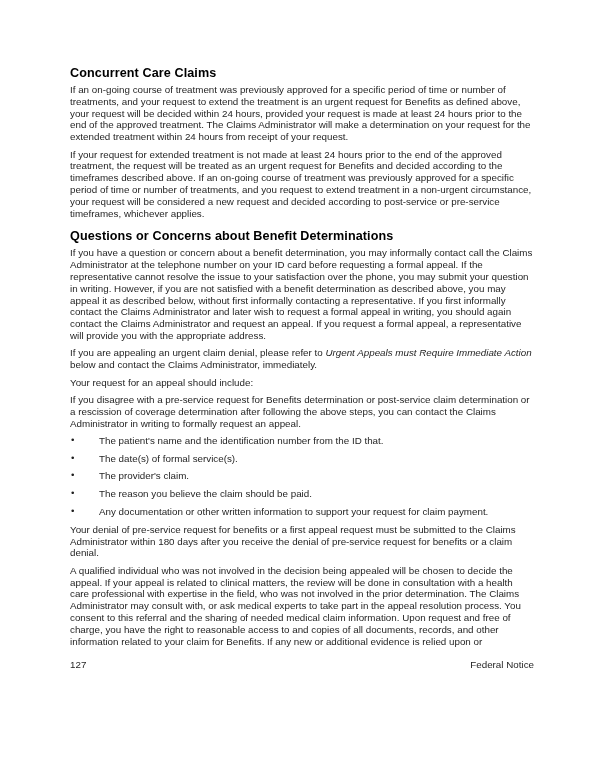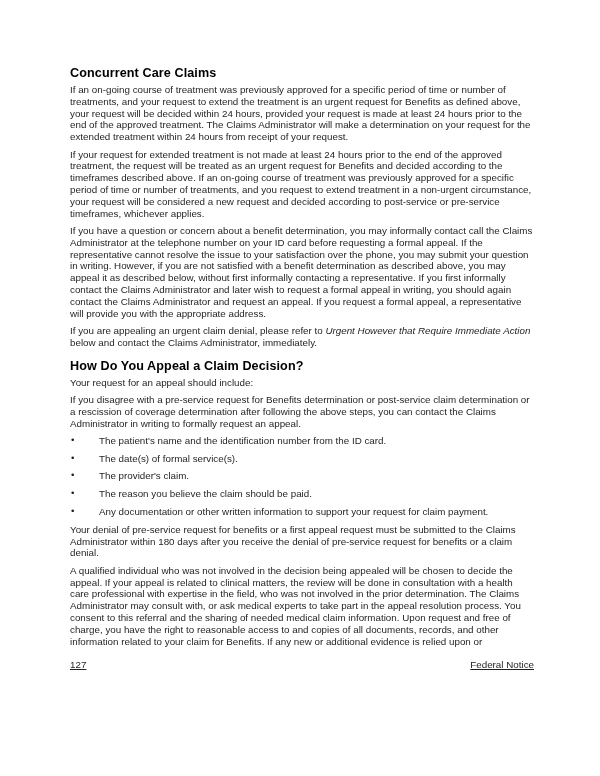--- a/index.html
+++ b/index.html
@@ -21,38 +21,38 @@
     letter-spacing:0.1px;
   }
   .doc h2:first-child { margin-top:0; }
   .doc p { margin:0 0 5.6px 0; }
   .doc em { font-style:italic; }
   .doc ul { list-style:none; margin:2px 0 5.6px 0; }
   .doc li { position:relative; padding-left:29px; margin-bottom:6px; }
   .doc li .marker { position:absolute; left:1px; top:-1px; }
   .footer {
     display:flex; justify-content:space-between; align-items:flex-start;
-    margin-top:12px; font-size:9.8px; color:#1f1f1f;text-decoration:underline;
+    margin-top:12px; font-size:9.8px; color:#1f1f1f;
   }
 </style>
 </head>
 <body>
 
 <div class="page">
   <div class="doc">
       <h2>Concurrent Care Claims</h2>
       <p><span>If an on-going course of treatment was previously approved for a specific period of time or number of treatments, and your request to extend the treatment is an urgent request for Benefits as defined above, your request will be decided within 24 hours, provided your request is made at least 24 hours prior to the end of the approved treatment. The Claims Administrator will make a determination on your request for the extended treatment within 24 hours from receipt of your request.</span></p>
       <p><span>If your request for extended treatment is not made at least 24 hours prior to the end of the approved treatment, the request will be treated as an urgent request for Benefits and decided according to the timeframes described above. If an on-going course of treatment was previously approved for a specific period of time or number of treatments, and you request to extend treatment in a non-urgent circumstance, your request will be considered a new request and decided according to post-service or pre-service timeframes, whichever applies.</span></p>
+      <h2>Questions or Concerns about Benefit Determinations</h2>
       <p><span>If you have a question or concern about a benefit determination, you may informally contact call the Claims Administrator at the telephone number on your ID card before requesting a formal appeal. If the representative cannot resolve the issue to your satisfaction over the phone, you may submit your question in writing. However, if you are not satisfied with a benefit determination as described above, you may appeal it as described below, without first informally contacting a representative. If you first informally contact the Claims Administrator and later wish to request a formal appeal in writing, you should again contact the Claims Administrator and request an appeal. If you request a formal appeal, a representative will provide you with the appropriate address.</span></p>
-      <p><span>If you are appealing an urgent claim denial, please refer to </span><em>Urgent However that Require Immediate Action</em><span> below and contact the Claims Administrator, immediately.</span></p>
-      <h2>How Do You Appeal a Claim Decision?</h2>
+      <p><span>If you are appealing an urgent claim denial, please refer to </span><em>Urgent Appeals must Require Immediate Action</em><span> below and contact the Claims Administrator, immediately.</span></p>
       <p><span>Your request for an appeal should include:</span></p>
       <p><span>If you disagree with a pre-service request for Benefits determination or post-service claim determination or a rescission of coverage determination after following the above steps, you can contact the Claims Administrator in writing to formally request an appeal.</span></p>
       <ul>
-        <li><span class="marker">•</span><span>The patient's name and the identification number from the ID card.</span></li>
+        <li><span class="marker">•</span><span>The patient's name and the identification number from the ID that.</span></li>
         <li><span class="marker">•</span><span>The date(s) of formal service(s).</span></li>
         <li><span class="marker">•</span><span>The provider's claim.</span></li>
         <li><span class="marker">•</span><span>The reason you believe the claim should be paid.</span></li>
         <li><span class="marker">•</span><span>Any documentation or other written information to support your request for claim payment.</span></li>
       </ul>
       <p><span>Your denial of pre-service request for benefits or a first appeal request must be submitted to the Claims Administrator within 180 days after you receive the denial of pre-service request for benefits or a claim denial.</span></p>
       <p><span>A qualified individual who was not involved in the decision being appealed will be chosen to decide the appeal. If your appeal is related to clinical matters, the review will be done in consultation with a health care professional with expertise in the field, who was not involved in the prior determination. The Claims Administrator may consult with, or ask medical experts to take part in the appeal resolution process. You consent to this referral and the sharing of needed medical claim information. Upon request and free of charge, you have the right to reasonable access to and copies of all documents, records, and other information related to your claim for Benefits. If any new or additional evidence is relied upon or</span></p>
     </div>
   <div class="footer">
     <span>127</span>

